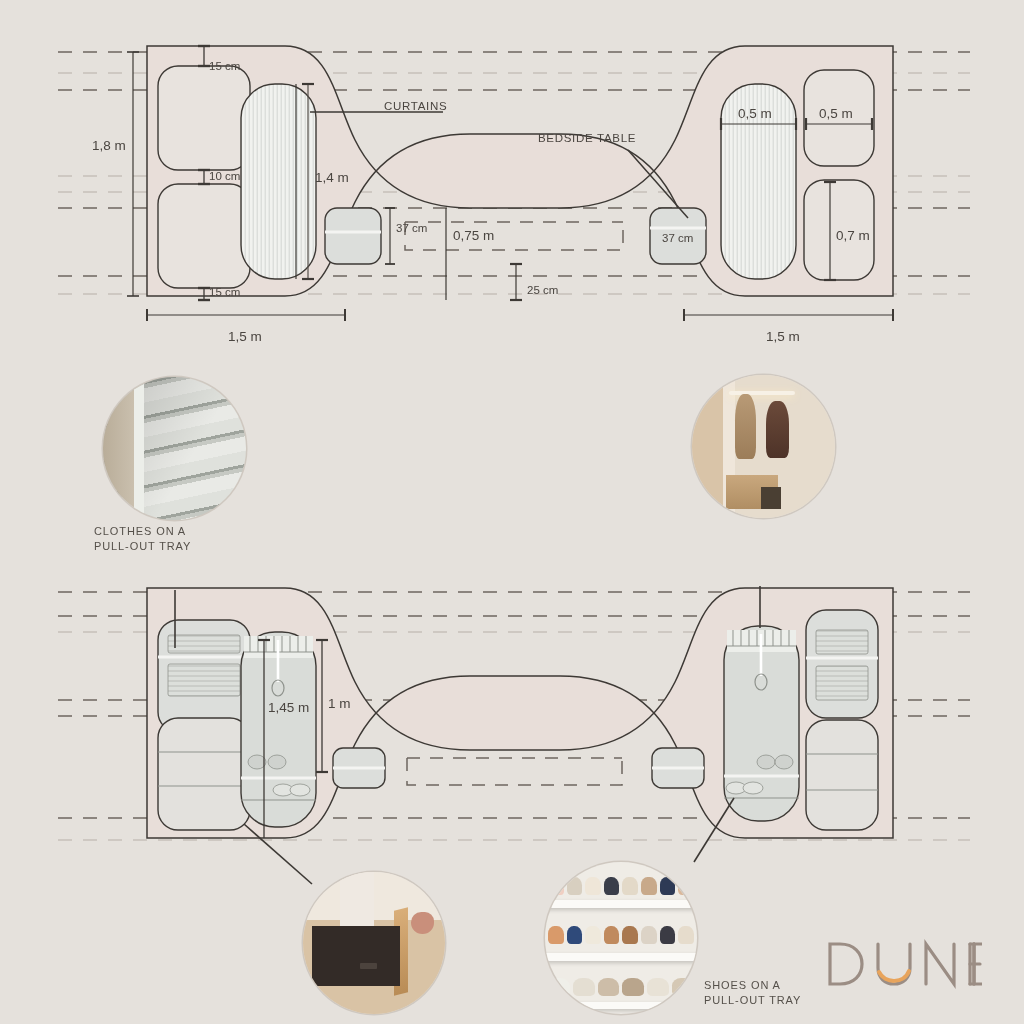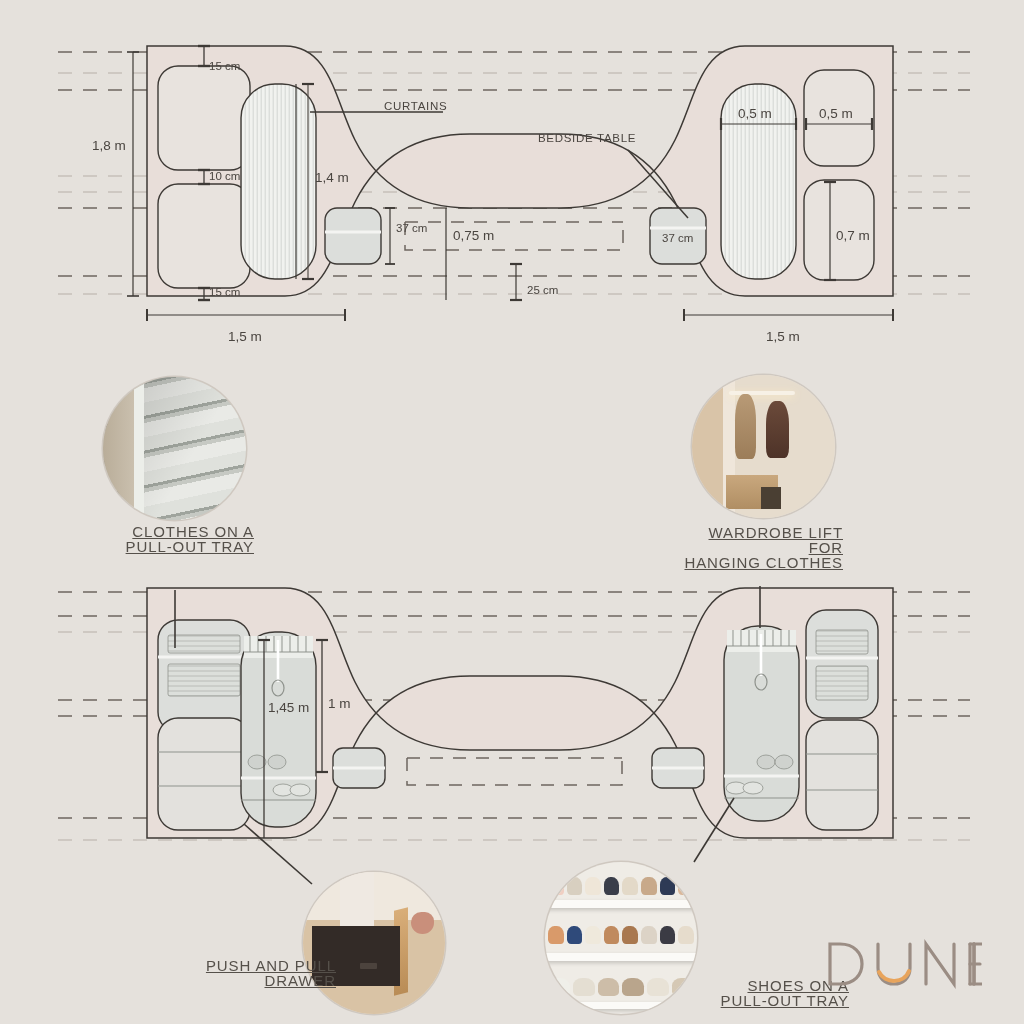--- a/index.html
+++ b/index.html
@@ -14,23 +14,23 @@
   #stage{position:absolute;inset:0;width:1024px;height:1024px;}
   svg.plan{position:absolute;left:0;top:0;width:1024px;height:1024px;}
   .dimtext{font-family:"Liberation Sans",sans-serif;fill:#4a4540;font-size:13.5px;}
   .dimtext.sm{font-size:11.5px;}
   .annot{font-family:"Liberation Sans",sans-serif;fill:#4a4540;font-size:11.5px;letter-spacing:.7px;}
 
   
   .photo{position:absolute;border-radius:50%;overflow:hidden;
          box-shadow:0 0 0 1.5px #cfc8c0;}
 
-  .cap{position:absolute;text-align:right;color:#55504a;
-       font-size:15px;letter-spacing:.9px;line-height:15px;
-       font-family:"Liberation Sans",sans-serif;white-space:pre-line;text-decoration:underline;}
+  .cap{position:absolute;text-align:left;color:#55504a;
+       font-size:11px;letter-spacing:.9px;line-height:15px;
+       font-family:"Liberation Sans",sans-serif;white-space:pre-line;}
 
   
   .ph-trays{background:
       linear-gradient(120deg,rgba(0,0,0,.18),rgba(0,0,0,0) 60%),
       repeating-linear-gradient(-12deg,#e9eae6 0px,#e9eae6 14px,#c6c9c3 14px,#c6c9c3 18px,#9fa49d 18px,#9fa49d 21px,#dfe1dc 21px,#dfe1dc 34px),
       #d8dad5;}
   .ph-trays:after{content:"";position:absolute;left:0;top:0;width:26%;height:100%;
       background:linear-gradient(90deg,#b9ad99,#cdc3b2);}
   .ph-trays:before{content:"";position:absolute;left:22%;top:0;width:7%;height:100%;
       background:#eceee9;z-index:2;}
@@ -370,30 +370,28 @@
 
   <div class="photo ph-lift" style="left:692px;top:375px;width:143px;height:143px;">
     <div class="rail"></div>
       <div class="coat1"></div>
       <div class="coat2"></div>
       <div class="coat3"></div>
     <div class="shelf2"></div>
       <div class="shelf"></div>
       <div class="dark"></div>
   </div>
-  <div class="cap" style="left:683px;top:525px;width:160px;">WARDROBE LIFT FOR<br>HANGING CLOTHES</div>
 
   <div class="photo ph-drawer" style="left:303px;top:872px;width:142px;height:142px;">
     <div class="wall"></div>
       <div class="side"></div>
       <div class="front"></div>
     <div class="hand"></div>
       <div class="logo"></div>
   </div>
-  <div class="cap" style="left:196px;top:958px;width:140px;">PUSH AND PULL<br>DRAWER</div>
 
   <div class="photo ph-shoes" style="left:545px;top:862px;width:152px;height:152px;">
     <div class="row" style="top:6%">
       <i style="background:#f0cfc2"></i>
         <i style="background:#d8cfc0"></i>
       <i style="background:#efe6d8"></i>
         <i style="background:#3a3e4a"></i>
       <i style="background:#e3d9c8"></i>
         <i style="background:#c8a98a"></i>
       <i style="background:#2e3a55"></i>

